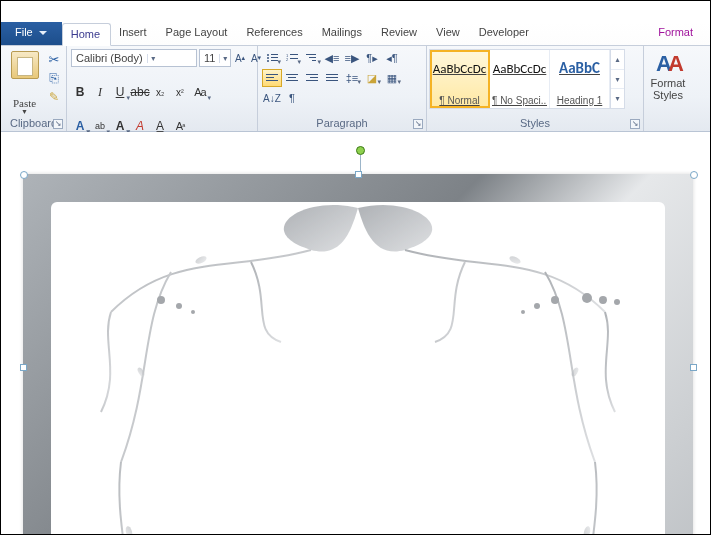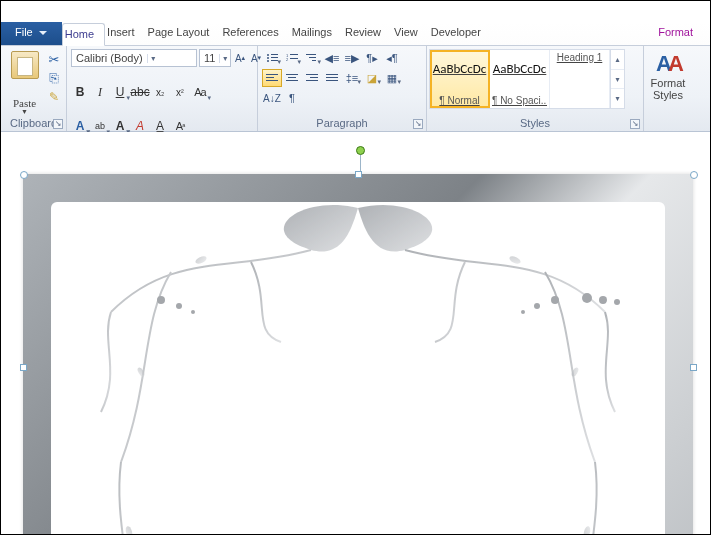--- a/index.html
+++ b/index.html
@@ -1,20 +1,20 @@
 <!DOCTYPE html>
 <html><head>
 <meta charset="utf-8">
 <style>
 * { box-sizing: border-box; margin: 0; padding: 0; font-family: "Segoe UI", Tahoma, sans-serif; }
 body { width: 711px; height: 535px; background: #fff; border: 1px solid #000; overflow: hidden; }
 
 
 .tabs { display: flex; background: linear-gradient(#fff, #fdfdfd); border-bottom: 1px solid #c6cedb; height: 24px; font-size: 11px; margin-top: 21px; }
-.tab { padding: 4px 10px 4px 2px; color: #444; border-right: 1px solid transparent; cursor: default; }
+.tab { padding: 4px 10px 4px 8px; color: #444; border-right: 1px solid transparent; cursor: default; }
 .tab.file { background: linear-gradient(#2a5fa3,#1d4e8b); color: #fff; padding: 4px 14px; border-radius: 0 0 0 0; }
 .tab.file::after { content:""; display:inline-block; margin-left:6px; border-left:4px solid transparent; border-right:4px solid transparent; border-top:4px solid #e8f0fa; vertical-align:middle; }
 .tab.active { background: #fff; border: 1px solid #c6cedb; border-bottom: 1px solid #fff; border-top-left-radius: 3px; border-top-right-radius: 3px; margin-top: 1px; margin-bottom:-1px; color:#3b3b8f; }
 .tab.format { color: #a0139c; margin-left:auto; margin-right:6px; }
 
 
 .ribbon { display:flex; height: 86px; background: linear-gradient(#f6f8fb,#eef2f7 60%,#e4e9f0); border-bottom:1px solid #b9c4d4; font-size:11px; color:#444; }
 .group { border-right:1px solid #c6cedb; display:flex; flex-direction:column; justify-content:space-between; position:relative; }
 .group-body { flex:1; display:flex; align-items:flex-start; padding:3px 4px 0 4px; gap:3px; }
 .group-label { text-align:center; font-size:11px; color:#5a6a85; padding:1px 0 2px 0; position:relative; }
@@ -251,20 +251,21 @@
       <div class="style-gallery">
         <div class="style-item sel">
           <div class="style-sample">AaBbCcDc</div>
           <div class="style-name">¶ Normal</div>
         </div>
         <div class="style-item">
           <div class="style-sample">AaBbCcDc</div>
           <div class="style-name">¶ No Spaci...</div>
         </div>
         <div class="style-item heading">
+          <div class="style-sample">AaBbC</div>
           <div class="style-name">Heading 1</div>
         </div>
         <div class="gallery-scroll">
           <div>▴</div>
           <div>▾</div>
           <div>▾</div>
         </div>
       </div>
     </div>
     <div class="group-label">

